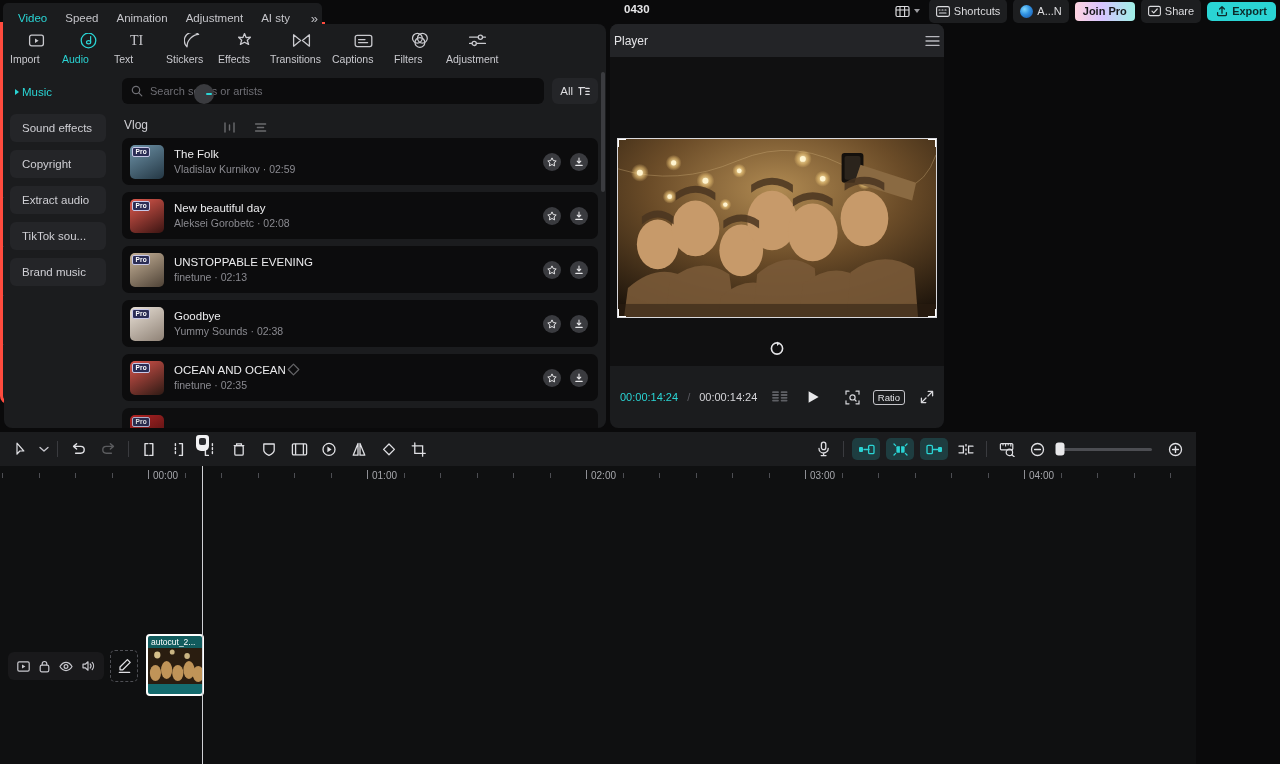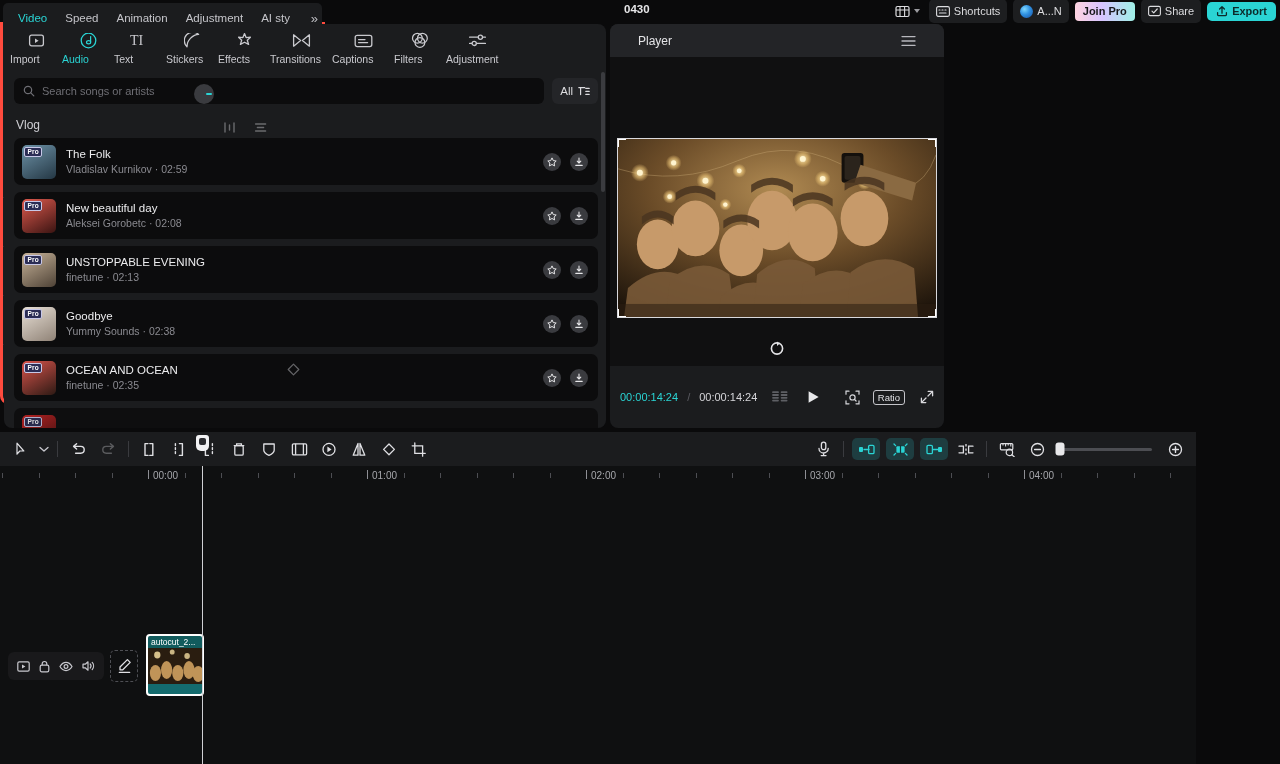--- a/index.html
+++ b/index.html
@@ -98,21 +98,21 @@
   .song-acts { display: flex; gap: 9px; align-items: center; }
   .circ-btn {
     width: 18px; height: 18px; border-radius: 50%; background: #3a3b3f;
     display: flex; align-items: center; justify-content: center;
   }
 
   
   #player-panel { left: 610px; top: 24px; width: 334px; height: 404px; overflow: hidden; }
   .player-head {
     height: 33px; display: flex; align-items: center; justify-content: space-between;
-    padding: 0 28px; font-size: 12px; color: #e4e4e7; background: #232427;
+    padding: 0 4px; font-size: 12px; color: #e4e4e7; background: #232427;
   }
   .player-stage { position: absolute; top: 33px; left: 0; right: 0; bottom: 62px; background: #101011; }
   .video-frame {
     position: absolute; left: 7px; top: 81px; width: 320px; height: 180px;
     border: 1px solid #d9d9dd; overflow: hidden;
     background: linear-gradient(160deg,#3a2a18 0%,#6b4f2a 35%,#2a1d10 100%);
   }
   .vf-img { position: absolute; inset: 0; }
   .handle { position: absolute; width: 9px; height: 9px; }
   .handle::before, .handle::after { content: ""; position: absolute; background: #fff; }
@@ -367,20 +367,40 @@
             <path d="M1.6 4.2h15.8M1.6 10.4h15.8" stroke="#c9c9ce" stroke-width="1.3" stroke-linecap="round"></path>
             <circle cx="12.4" cy="4.2" r="2.1" fill="#1b1c1e" stroke="#c9c9ce" stroke-width="1.3"></circle>
             <circle cx="6.2" cy="10.4" r="2.1" fill="#1b1c1e" stroke="#c9c9ce" stroke-width="1.3"></circle>
           </svg>
         </span>
         <span>Adjustment</span>
       </div>
     </div>
 
     <div class="media-body">
+      <div class="cat-col">
+        <div class="cat-item active">
+            <span>Music</span>
+          </div>
+        <div class="cat-item">
+            <span>Sound effects</span>
+          </div>
+        <div class="cat-item">
+            <span>Copyright</span>
+          </div>
+        <div class="cat-item">
+            <span>Extract audio</span>
+          </div>
+        <div class="cat-item">
+            <span>TikTok sou...</span>
+          </div>
+        <div class="cat-item">
+            <span>Brand music</span>
+          </div>
+      </div>
 
       <div class="list-col">
         <div class="search-row">
           <div class="search-box">
             <svg width="12" height="12" viewBox="0 0 12 12" fill="none">
               <circle cx="5" cy="5" r="3.7" stroke="#6e6e74" stroke-width="1.2"></circle>
               <path d="M7.8 7.8l3 3" stroke="#6e6e74" stroke-width="1.2" stroke-linecap="round"></path>
             </svg>
             <input type="text" placeholder="Search songs or artists" style="">
           </div>

